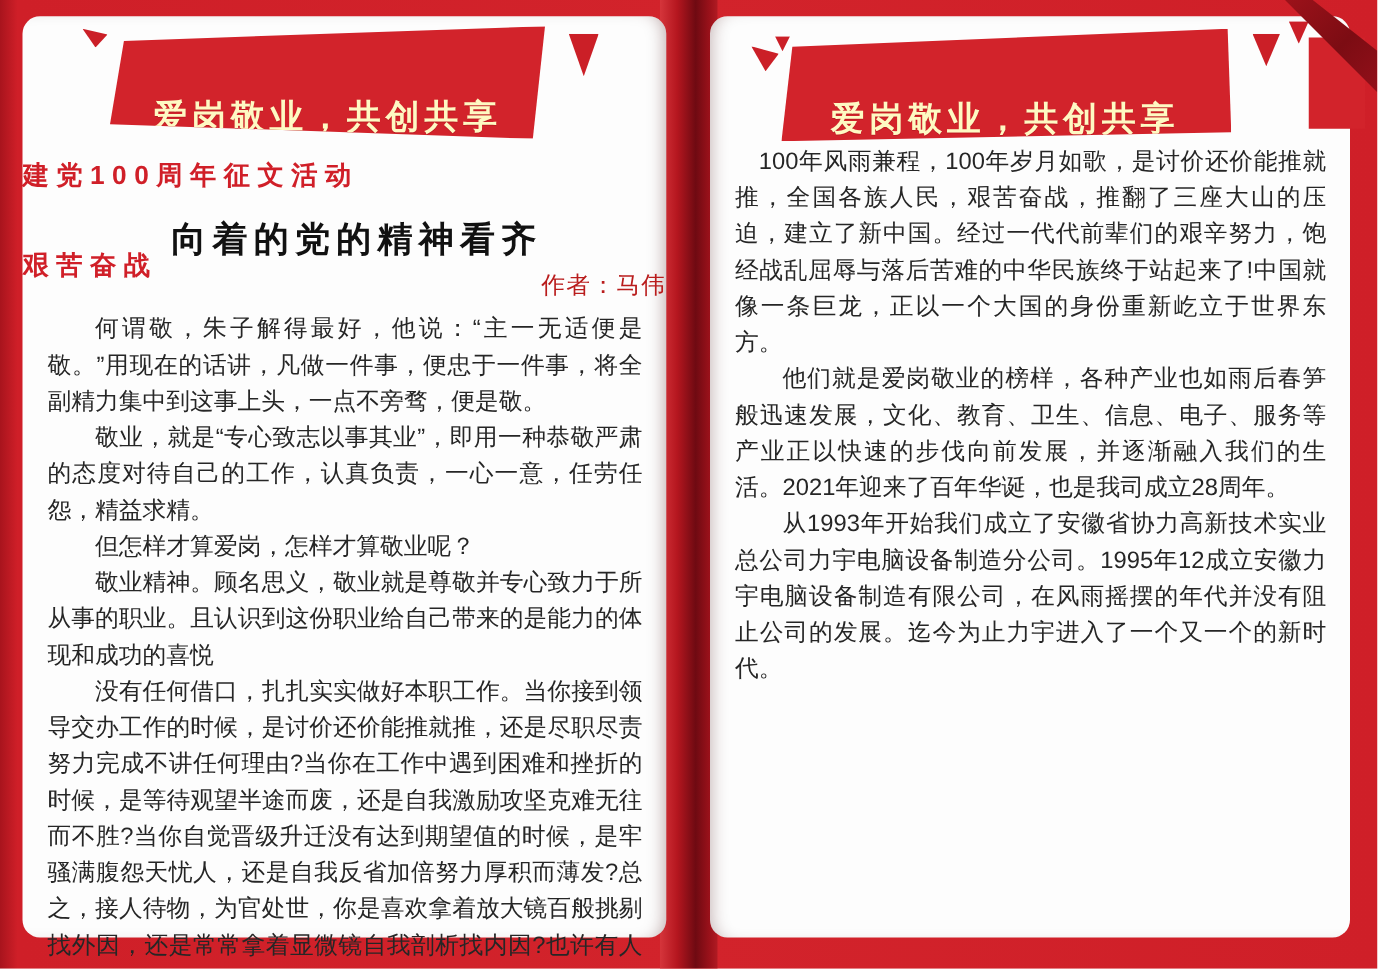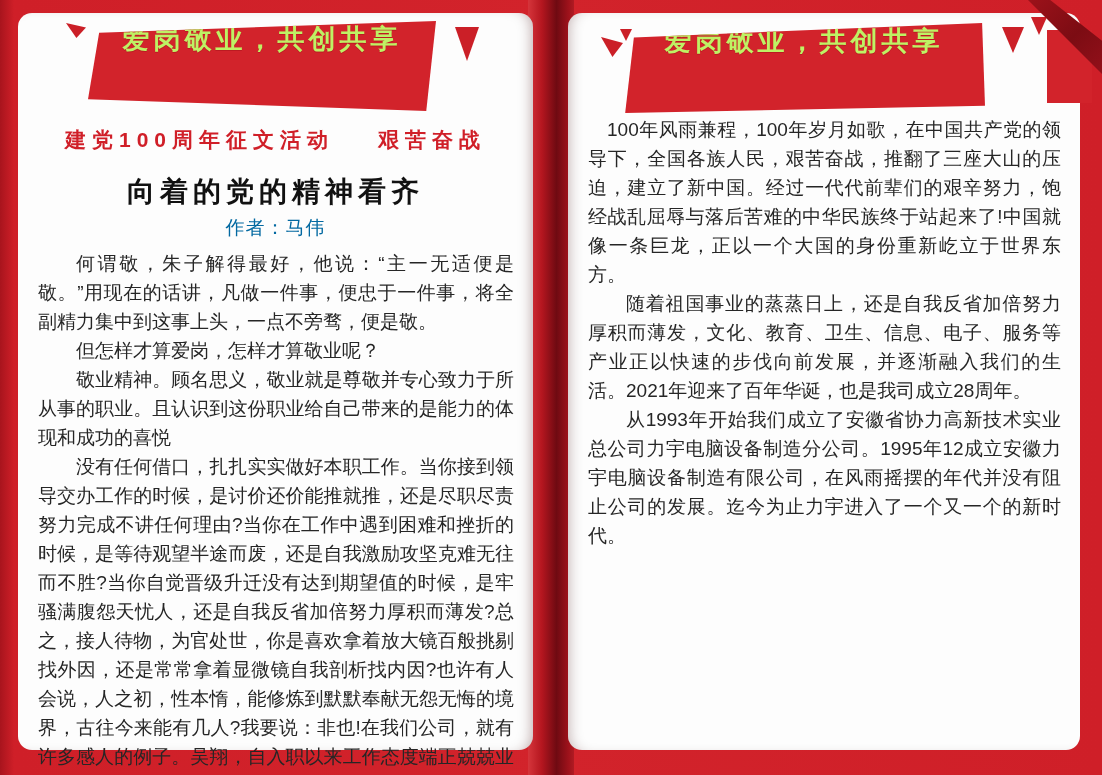--- a/index.html
+++ b/index.html
@@ -21,22 +21,22 @@
     z-index:1;
   }
   .page{
     position:absolute;top:13px;height:737px;background:#fdfdfd;
     border-radius:14px;z-index:2;
   }
   .page-left{left:18px;width:515px;box-shadow:inset -9px 0 14px -8px rgba(60,0,5,.35);}
   .page-right{left:568px;width:512px;box-shadow:inset 9px 0 14px -8px rgba(60,0,5,.3);}
   
   .banner{
-    position:absolute;display:flex;align-items:flex-start;justify-content:center;
-    background:#d2232b;color:#bef264;z-index:3;
+    position:absolute;display:flex;align-items:flex-end;justify-content:center;
+    background:#d2232b;color:#fef9c3;z-index:3;
   }
   .banner-label{
     font-weight:bold;font-size:27px;letter-spacing:4px;
     text-shadow:0 1px 0 rgba(120,0,8,.25);white-space:nowrap;
   }
   .banner-l{
     left:70px;top:8px;width:348px;height:90px;
     clip-path:polygon(3.2% 13%,100% 0%,97.2% 100%,0% 87%);
   }
   .banner-r{
@@ -54,29 +54,29 @@
     background:linear-gradient(135deg,#9c121a 0%,#7c0c13 55%,#93101a 100%);
   }
   .ribbon-end{
     position:absolute;left:1047px;top:30px;width:45px;height:73px;
     background:#d2232b;z-index:3;
   }
   
   .subtitle-row{
     position:absolute;left:0;top:113px;width:100%;
     display:flex;justify-content:center;gap:44px;
-    color:#d01f28;font-weight:bold;font-size:21px;letter-spacing:6px;white-space:nowrap;
+    color:#d01f28;font-weight:bold;font-size:21px;letter-spacing:6px;white-space:nowrap;flex-direction:column;
   }
   .essay-title{
-    position:absolute;left:0;top:160px;width:100%;text-align:center;
+    position:absolute;left:10px;top:160px;width:100%;text-align:center;
     color:#111;font-weight:bold;font-size:28px;letter-spacing:5px;
   }
   .essay-author{
-    position:absolute;left:0;top:202px;width:100%;text-align:center;
-    color:#0369a1;font-size:19px;letter-spacing:1px;
+    position:absolute;left:0;top:202px;width:100%;text-align:right;
+    color:#b91c1c;font-size:19px;letter-spacing:1px;
   }
   
   .body-text{
     position:absolute;left:20px;right:19px;
     color:#262626;font-size:19px;line-height:29px;text-align:justify;
   }
   .body-l{top:236px;}
   .body-r{top:102px;}
   .body-text p{margin:0;text-indent:2em;}
   .body-text p.cont{text-indent:0;}
@@ -99,38 +99,39 @@
     <div class="subtitle-row">
       <span>建党100周年征文活动</span>
       <span>艰苦奋战</span>
     </div>
 
     <div class="essay-title">向着的党的精神看齐</div>
     <div class="essay-author">作者：马伟</div>
 
     <div class="body-text body-l">
       <p>何谓敬，朱子解得最好，他说：“主一无适便是敬。”用现在的话讲，凡做一件事，便忠于一件事，将全副精力集中到这事上头，一点不旁骛，便是敬。</p>
+      <p>敬业，就是“专心致志以事其业”，即用一种恭敬严肃的态度对待自己的工作，认真负责，一心一意，任劳任怨，精益求精。</p>
       <p>但怎样才算爱岗，怎样才算敬业呢？</p>
       <p>敬业精神。顾名思义，敬业就是尊敬并专心致力于所从事的职业。且认识到这份职业给自己带来的是能力的体现和成功的喜悦</p>
       <p>没有任何借口，扎扎实实做好本职工作。当你接到领导交办工作的时候，是讨价还价能推就推，还是尽职尽责努力完成不讲任何理由?当你在工作中遇到困难和挫折的时候，是等待观望半途而废，还是自我激励攻坚克难无往而不胜?当你自觉晋级升迁没有达到期望值的时候，是牢骚满腹怨天忧人，还是自我反省加倍努力厚积而薄发?总之，接人待物，为官处世，你是喜欢拿着放大镜百般挑剔找外因，还是常常拿着显微镜自我剖析找内因?也许有人会说，人之初，性本惰，能修炼到默默奉献无怨无悔的境界，古往今来能有几人?我要说：非也!在我们公司，就有许多感人的例子。吴翔，自入职以来工作态度端正兢兢业业得到</p>
     </div>
   </div>
 
   <div class="page page-right">
     <span class="tri tri-flag" style="left:33px;top:24px;width:22px;height:20px;"></span>
     <span class="tri tri-down" style="left:52px;top:16px;width:12px;height:12px;"></span>
     <div class="banner banner-r">
       <span class="banner-label">爱岗敬业，共创共享</span>
     </div>
     <span class="tri tri-down" style="left:434px;top:14px;width:22px;height:26px;"></span>
     <span class="tri tri-down" style="left:463px;top:4px;width:16px;height:18px;"></span>
 
     <div class="body-text body-r">
-      <p class="ind1">100年风雨兼程，100年岁月如歌，在中国共产党的领导下，全国各族人民，艰苦奋战，推翻了三座大山的压迫，建立了新中国。经过一代代前辈们的艰辛努力，饱经战乱屈辱与落后苦难的中华民族终于站起来了!中国就像一条巨龙，正以一个大国的身份重新屹立于世界东方。</p>
-      <p>随着祖国事业的蒸蒸日上，还是自我反省加倍努力厚积而薄发，文化、教育、卫生、信息、电子、服务等产业正以快速的步伐向前发展，并逐渐融入我们的生活。2021年迎来了百年华诞，也是我司成立28周年。</p>
+      <p class="ind1">100年风雨兼程，100年岁月如歌，是讨价还价能推就推，全国各族人民，艰苦奋战，推翻了三座大山的压迫，建立了新中国。经过一代代前辈们的艰辛努力，饱经战乱屈辱与落后苦难的中华民族终于站起来了!中国就像一条巨龙，正以一个大国的身份重新屹立于世界东方。</p>
+      <p>他们就是爱岗敬业的榜样，各种产业也如雨后春笋般迅速发展，文化、教育、卫生、信息、电子、服务等产业正以快速的步伐向前发展，并逐渐融入我们的生活。2021年迎来了百年华诞，也是我司成立28周年。</p>
       <p>从1993年开始我们成立了安徽省协力高新技术实业总公司力宇电脑设备制造分公司。1995年12成立安徽力宇电脑设备制造有限公司，在风雨摇摆的年代并没有阻止公司的发展。迄今为止力宇进入了一个又一个的新时代。</p>
 
     </div>
   </div>
 
   <div class="ribbon-end"></div>
   <div class="fold"></div>
 
 </div>
 

